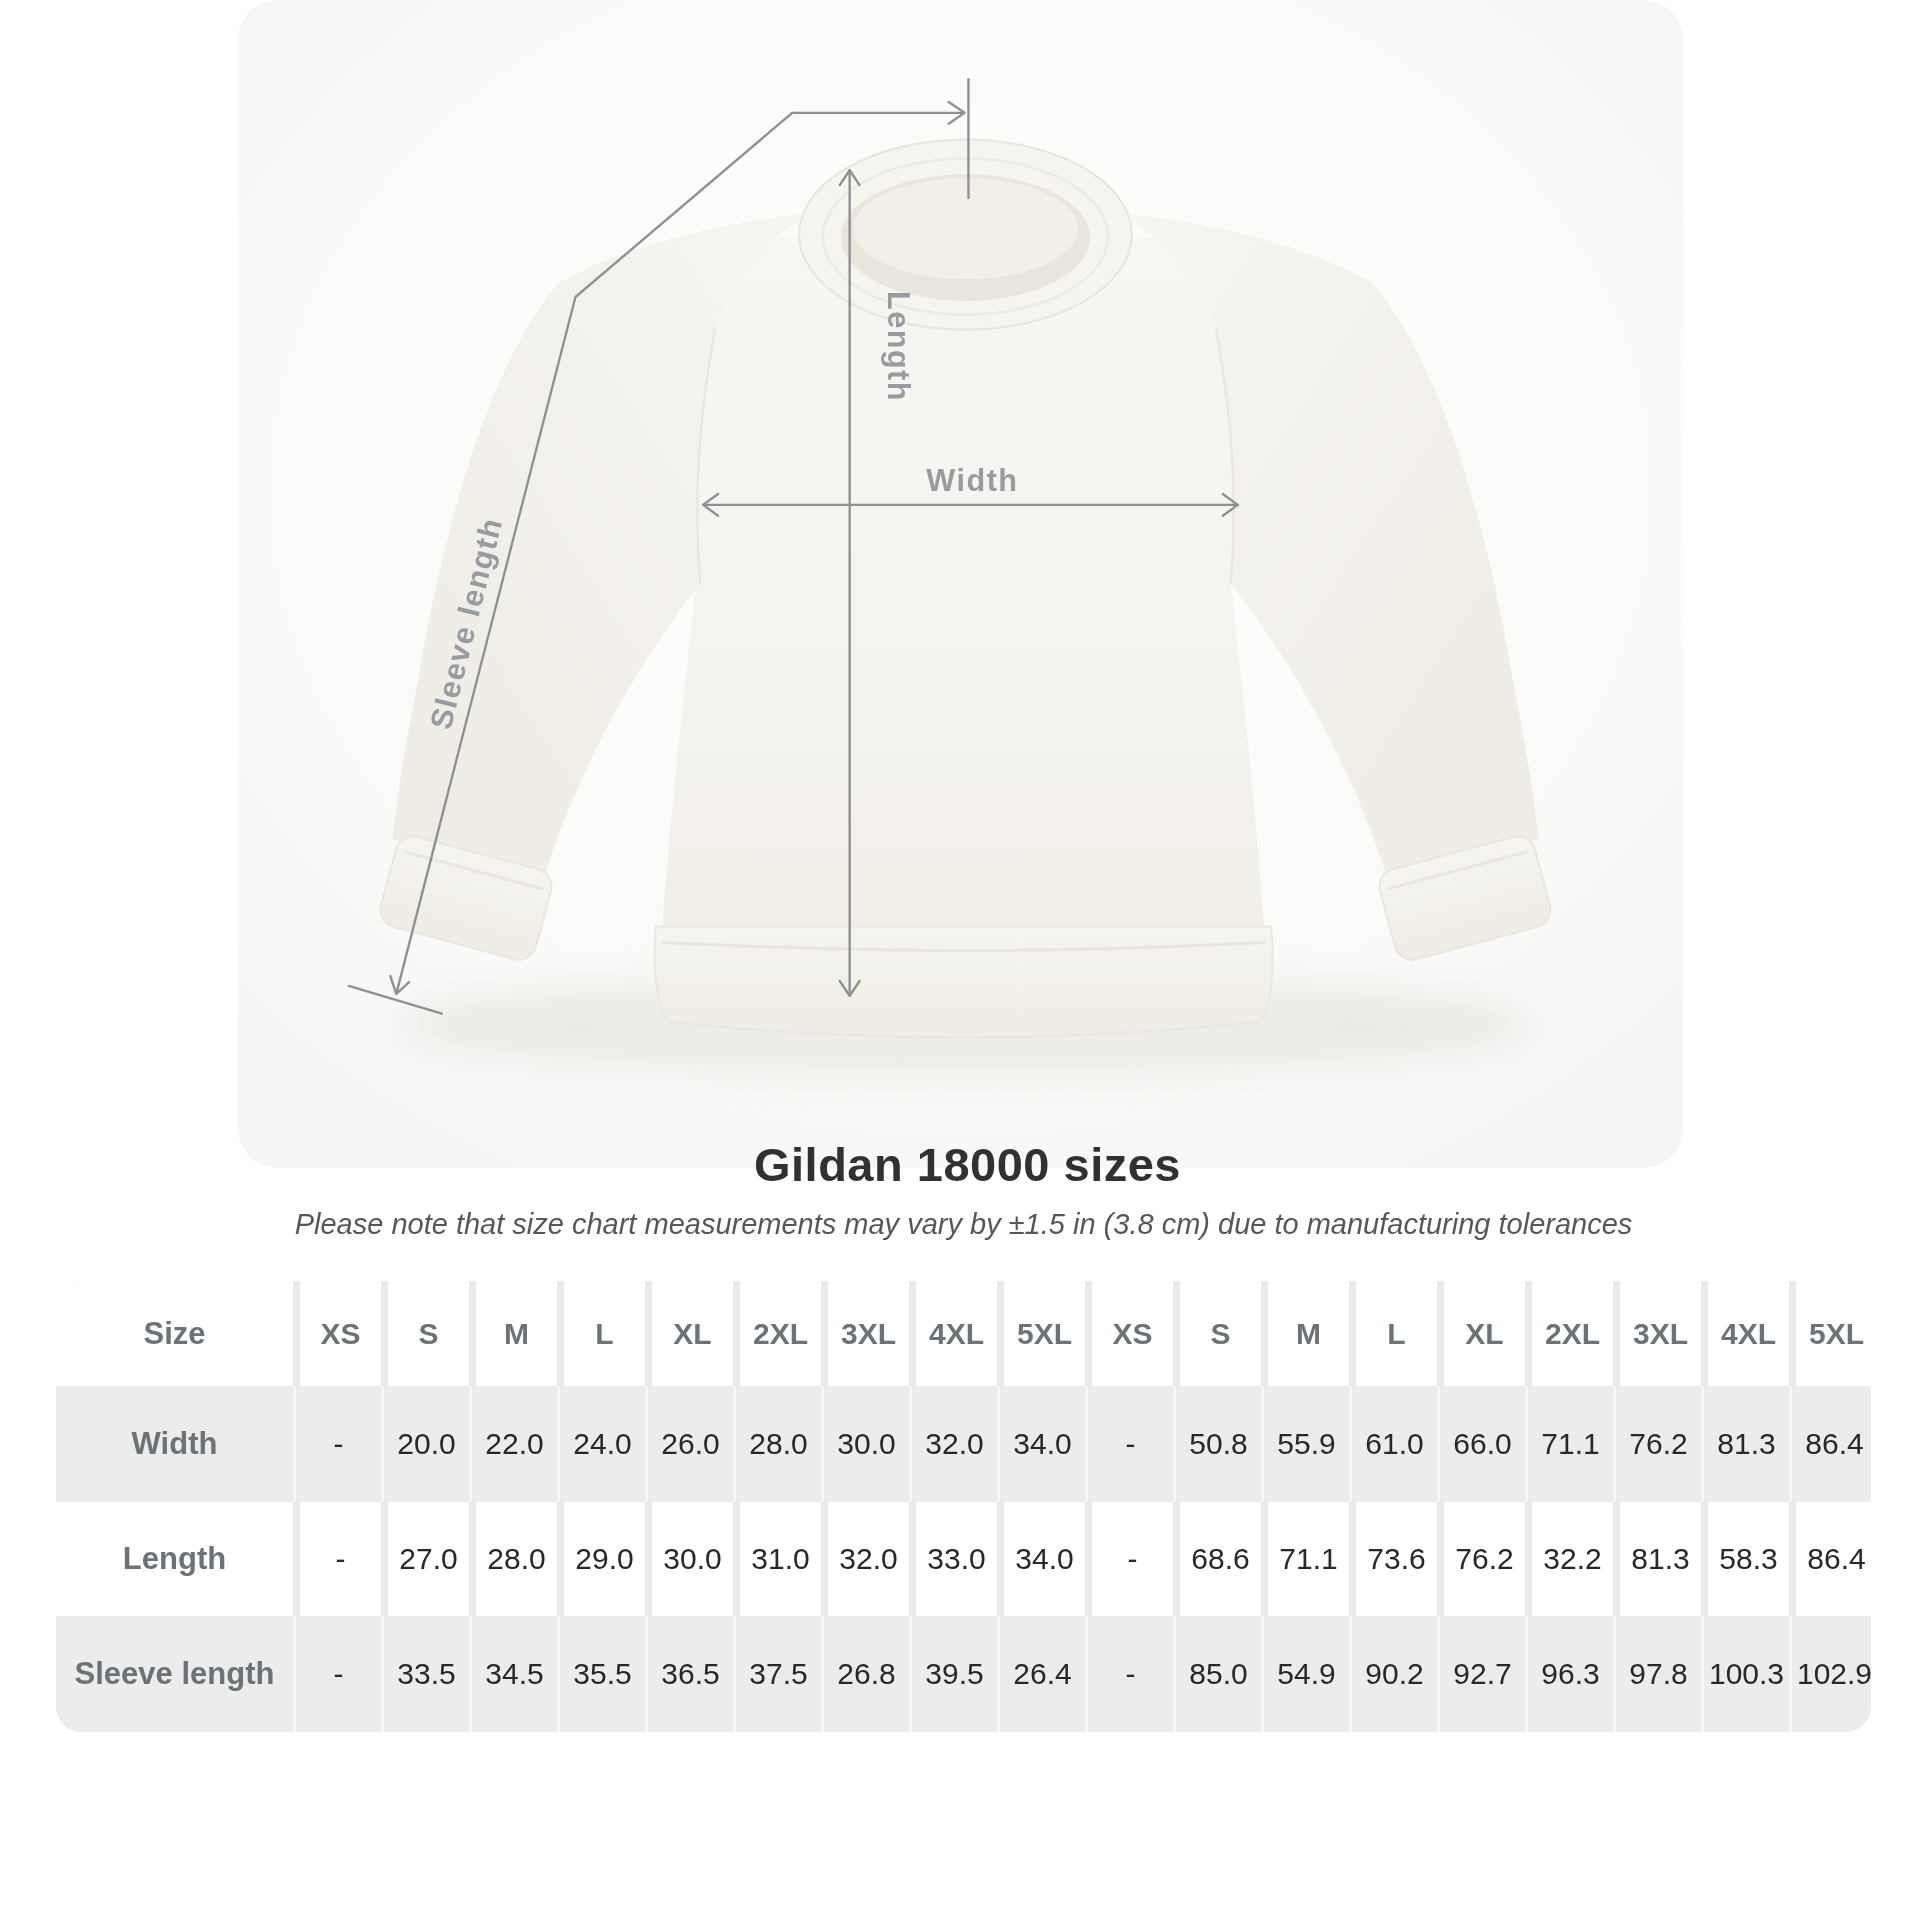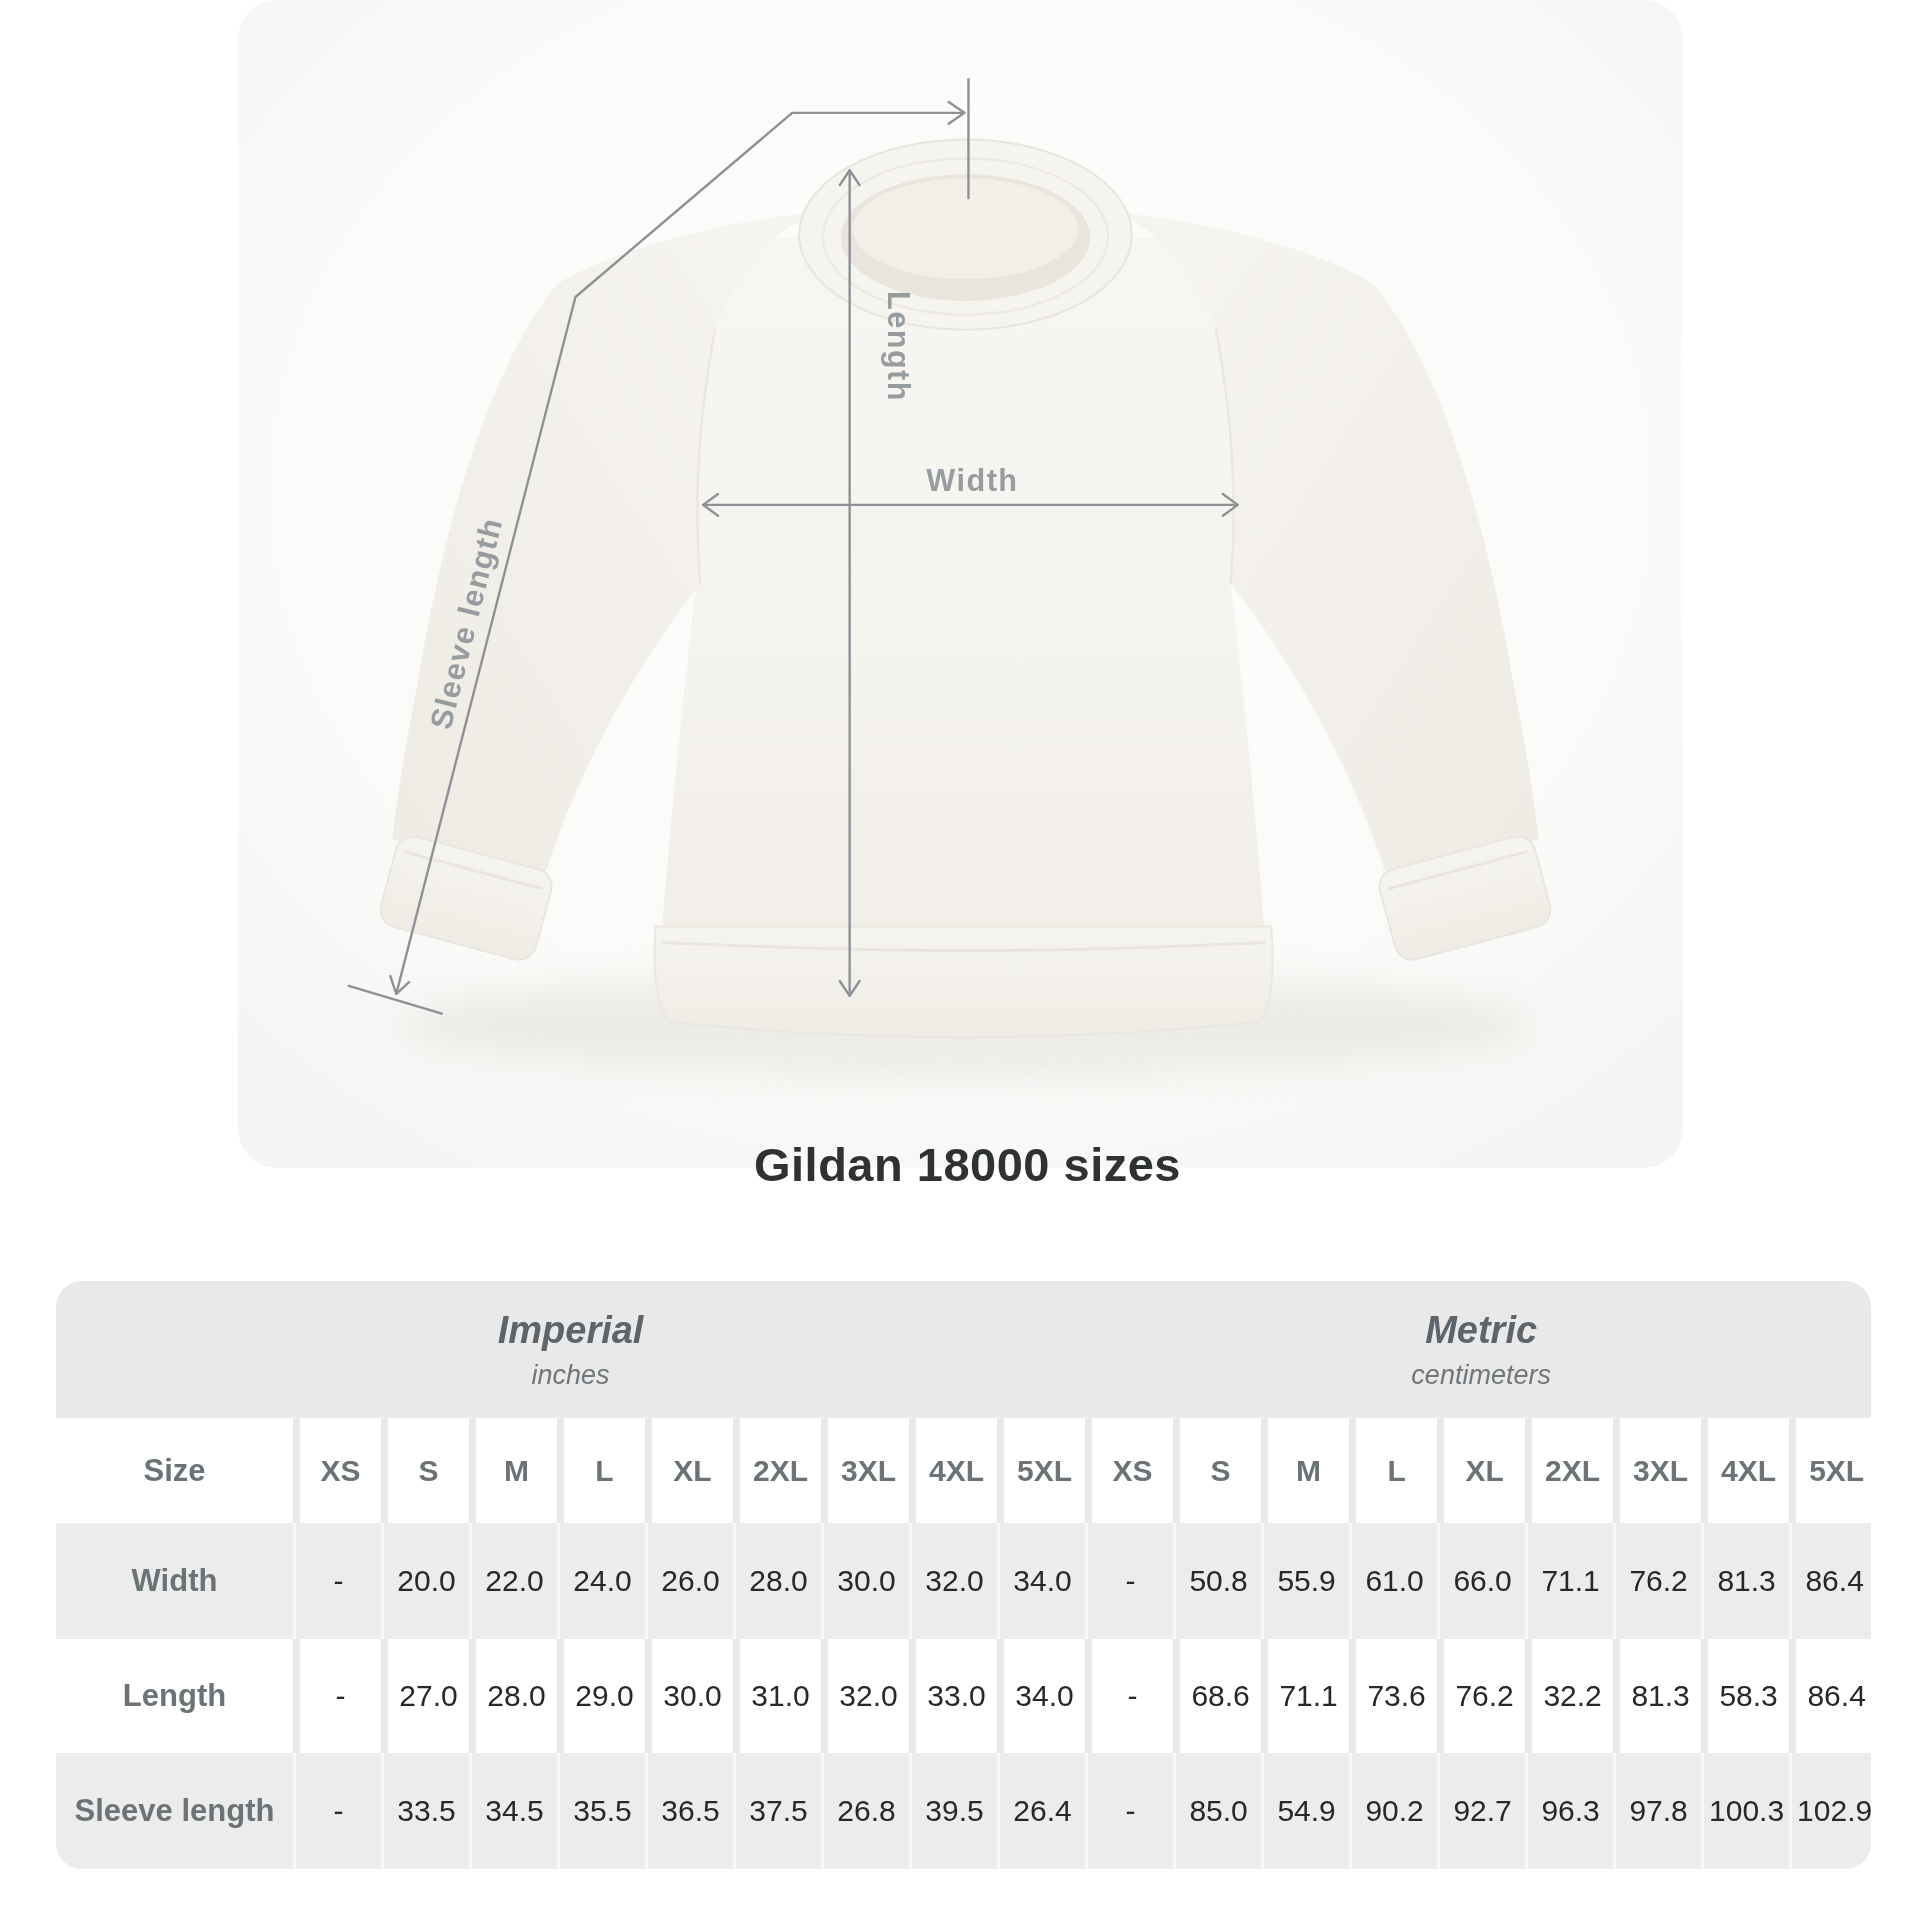--- a/index.html
+++ b/index.html
@@ -127,20 +127,21 @@
       <path d="M725 499 L710 510 L725 521"></path>
       <path d="M1235 499 L1250 510 L1235 521"></path>
     </g>
 
     <text class="measure-label" transform="translate(897 350) rotate(90)" text-anchor="middle">Length</text>
     <text class="measure-label" x="982" y="496" text-anchor="middle">Width</text>
     <text class="measure-label" transform="translate(481 632) rotate(-76)" text-anchor="middle">Sleeve length</text>
   </svg>
 
   <div class="title">Gildan 18000 sizes</div>
+  <div class="subtitle">Please note that size chart measurements may vary by ±1.5 in (3.8 cm) due to manufacturing tolerances</div>
 
   <div class="panel">
     <table class="size-table">
         <colgroup>
           <col style="width: 237px;">
           <col style="width: 88px;">
           <col style="width: 88px;">
           <col style="width: 88px;">
           <col style="width: 88px;">
           <col style="width: 88px;">
@@ -152,30 +153,20 @@
           <col style="width: 88px;">
           <col style="width: 88px;">
           <col style="width: 88px;">
           <col style="width: 88px;">
           <col style="width: 88px;">
           <col style="width: 88px;">
           <col style="width: 88px;">
           <col style="width: 88px;">
         </colgroup>
       <thead>
-        <tr>
-          <th class="band-cell" colspan="10">
-            <div class="unit-label">Imperial</div>
-            <div class="unit-sub">inches</div>
-          </th>
-          <th class="band-cell" colspan="9">
-            <div class="unit-label">Metric</div>
-            <div class="unit-sub">centimeters</div>
-          </th>
-        </tr>
         <tr class="header-row">
             <th class="row-label">Size</th>
             <th>XS</th>
             <th>S</th>
             <th>M</th>
             <th>L</th>
             <th>XL</th>
             <th>2XL</th>
             <th>3XL</th>
             <th>4XL</th>

